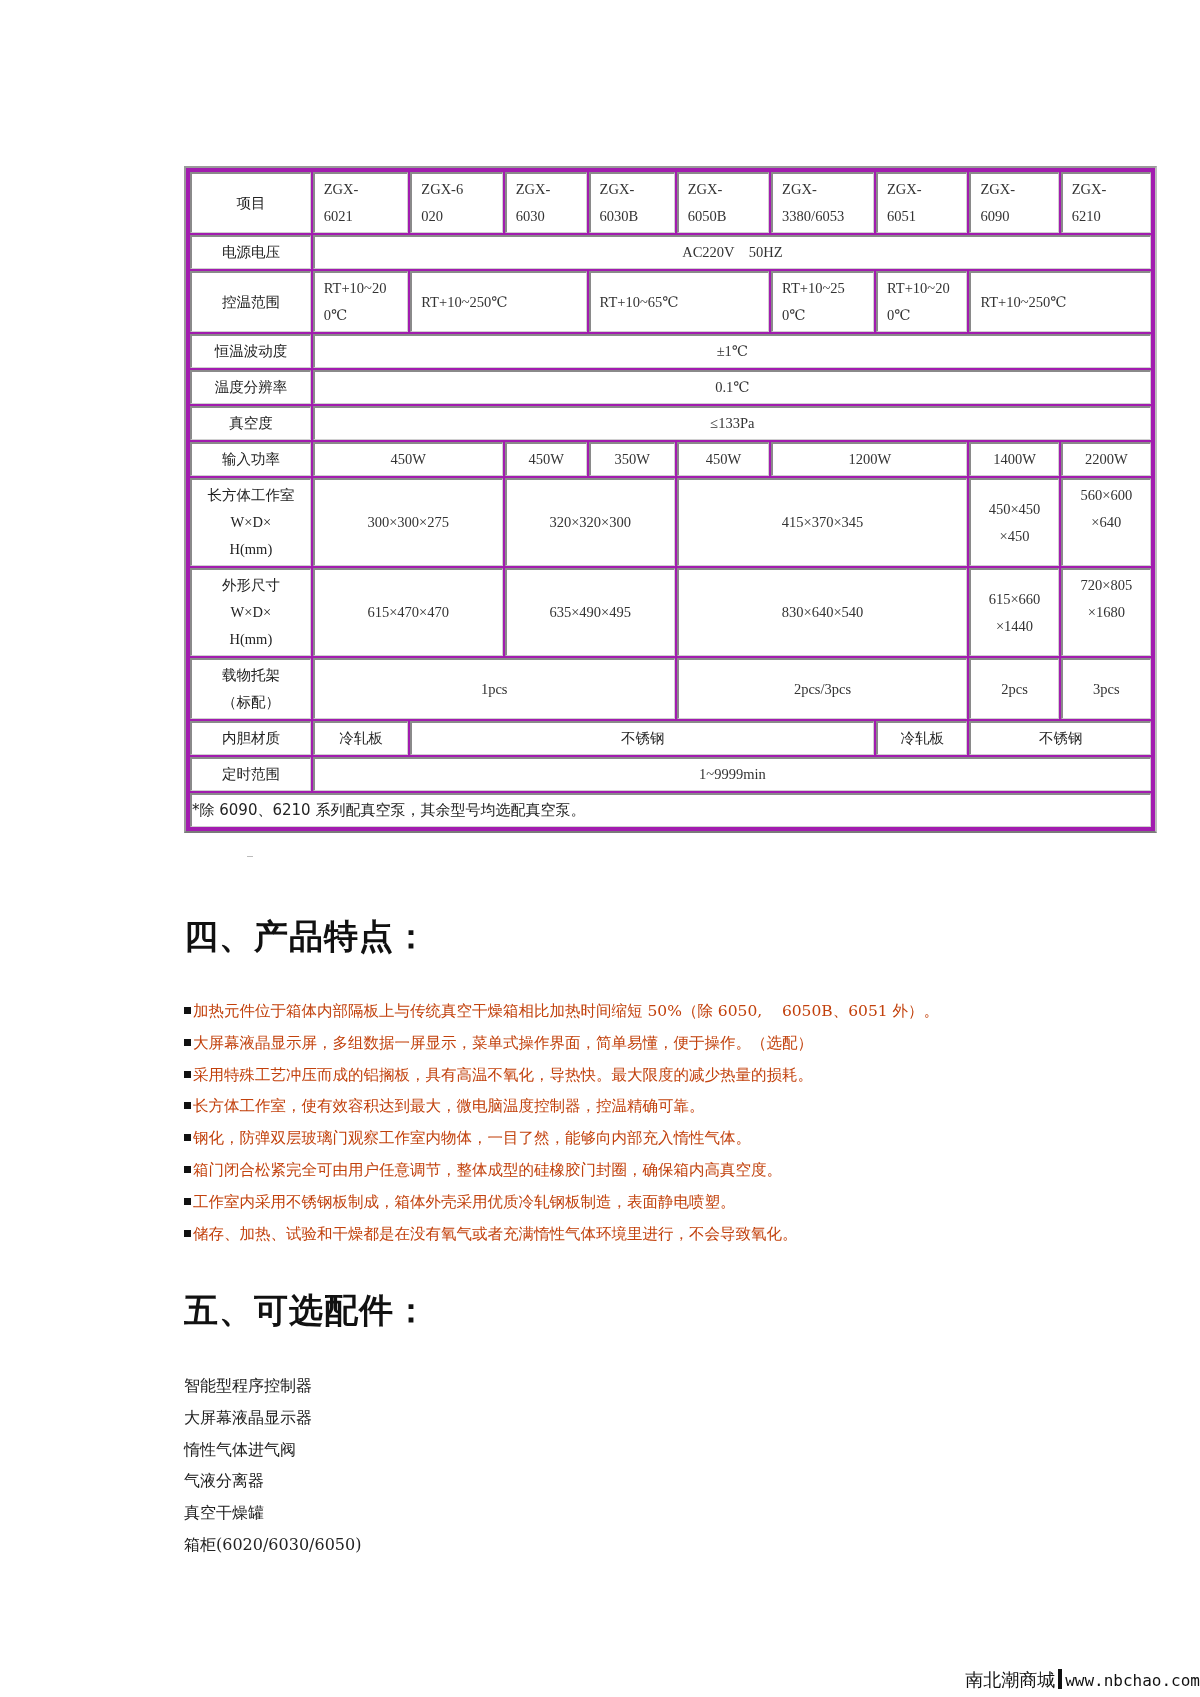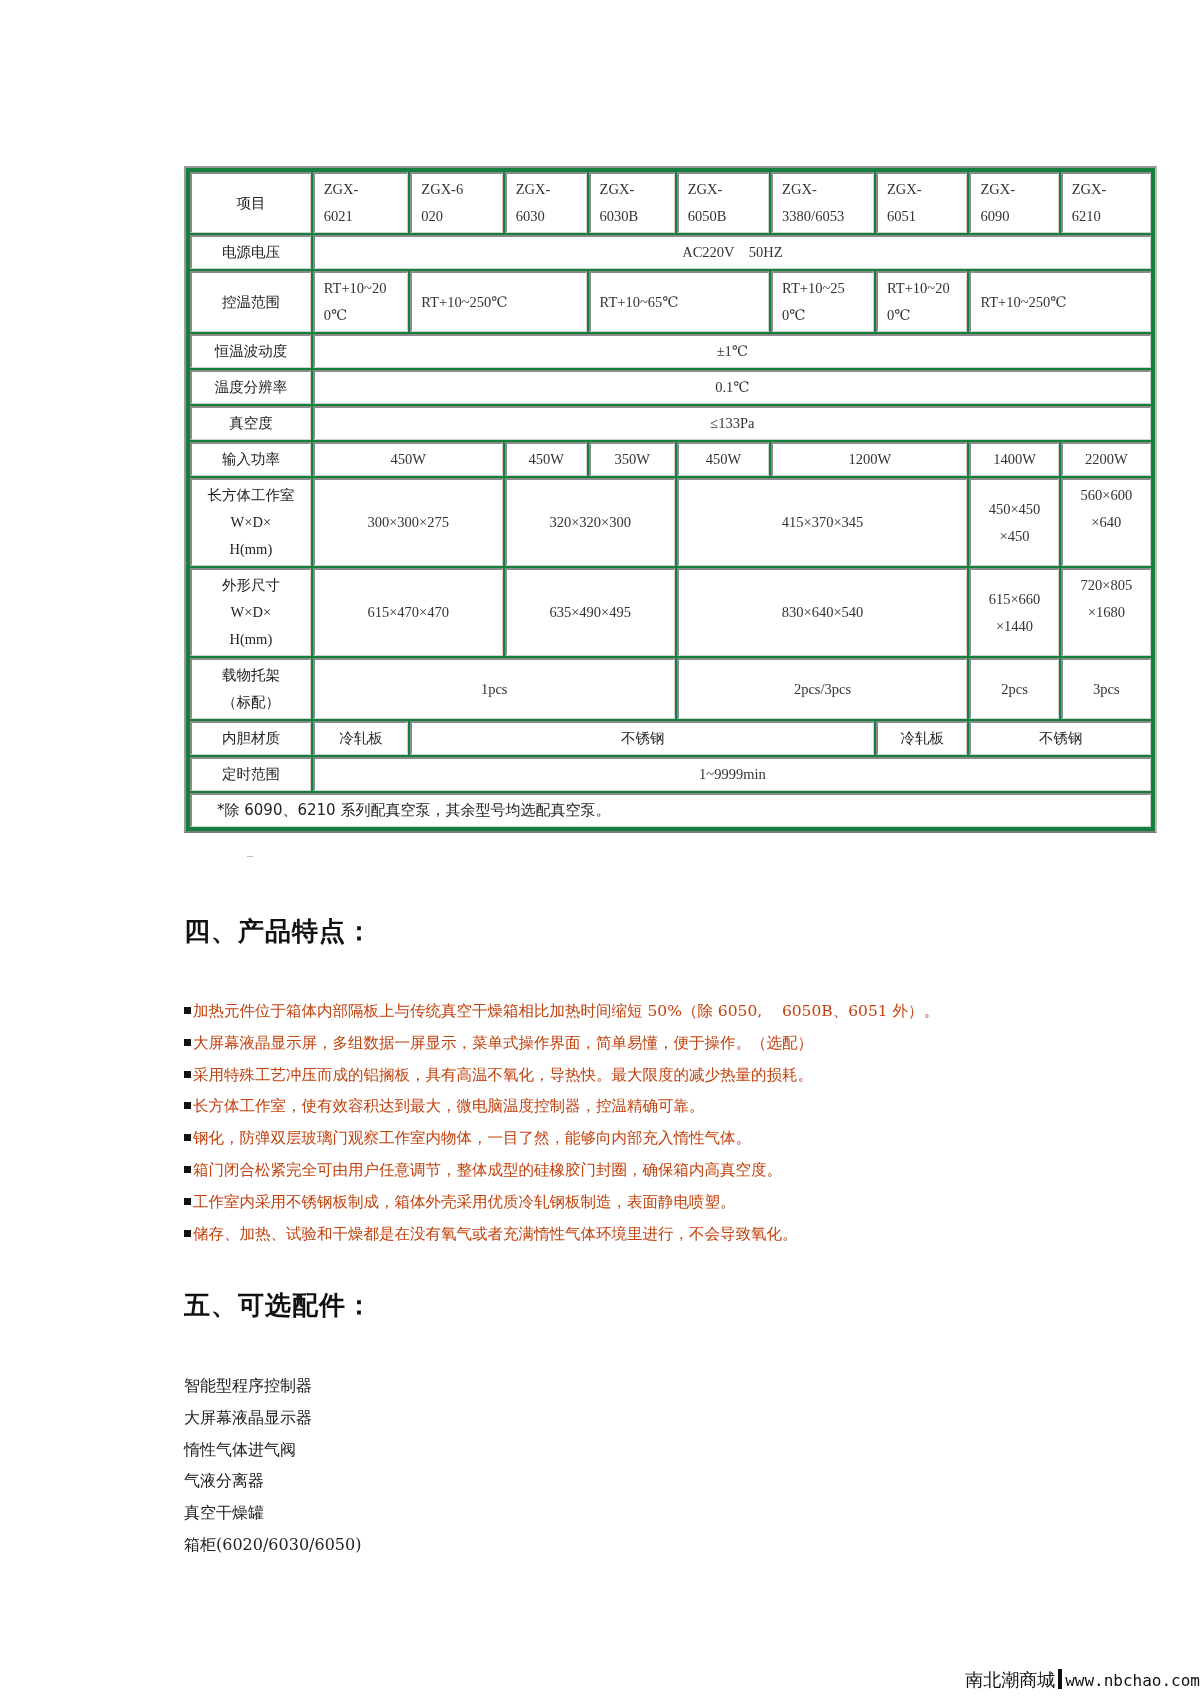--- a/index.html
+++ b/index.html
@@ -1,31 +1,31 @@
 <!DOCTYPE html>
 <html><head>
 <meta charset="utf-8">
 <style>
   html, body { margin: 0; padding: 0; background: #ffffff; }
   body { width: 1200px; height: 1697px; position: relative; overflow: hidden;
          font-family: "DejaVu Serif", "Liberation Serif", serif; color: #222; }
   .spec-wrap { position: absolute; left: 184px; top: 166px; width: 973px;
                border: 2px solid #9a9a9a; border-right-color: #bdbdbd; border-bottom-color:#7a7a7a;
-               background: #15803d; padding: 2px; box-sizing: border-box; }
+               background: #a21caf; padding: 2px; box-sizing: border-box; }
   table.spec { border-collapse: separate; border-spacing: 2px; width: 100%; table-layout: fixed;
                font-family: "Liberation Serif", "DejaVu Serif", serif; font-size: 14.5px; color: #333; }
   table.spec td { border: 1px solid #8c8c8c; border-right-color: #d0d0d0; border-bottom-color: #d0d0d0;
                   border-top: 2px solid #8a8a8a; border-left: 2px solid #8a8a8a;
                   background: #fff; text-align: center; vertical-align: middle; padding: 2px 4px; line-height: 27px; }
   table.spec td.lbl { font-family: "DejaVu Sans", "Liberation Sans", sans-serif; font-size: 14.5px; color: #222; }
   table.spec td.left { text-align: left; padding-left: 9px; }
-  table.spec td.note { text-align: left; font-family: "DejaVu Sans", sans-serif; font-size: 15px; padding-left: 25px; color:#222; }
+  table.spec td.note { text-align: left; font-family: "DejaVu Sans", sans-serif; font-size: 15px; padding-left: 0; color:#222; }
   .dash { position: absolute; left: 247px; top: 856px; width: 6px; height: 1px; background: #bbb; }
   h2.section { position: absolute; left: 184px; margin: 0; font-family: "DejaVu Serif", serif;
-               font-size: 26px; font-weight: bold; color: #111; letter-spacing: 1px; }
+               font-size: 34px; font-weight: bold; color: #111; letter-spacing: 1px; }
   ul.features { position: absolute; left: 184px; top: 996px; margin: 0; padding: 0; list-style: none;
                 font-family: "DejaVu Serif", serif; font-size: 15.5px; color: #c2410c; }
   ul.features li { height: 31.8px; line-height: 31.8px; white-space: nowrap; }
   ul.features li .bullet { display: inline-block; width: 7px; height: 7px; background: #111; margin-right: 2px; vertical-align: 2px; }
   ul.accessories { position: absolute; left: 184px; top: 1370px; margin: 0; padding: 0; list-style: none;
                    font-family: "DejaVu Serif", serif; font-size: 16px; color: #222; }
   ul.accessories li { height: 31.8px; line-height: 31.8px; }
   .footer { position: absolute; top: 1668px; left: 0; width: 1200px; text-align: right;
             font-family: "DejaVu Sans", sans-serif; font-size: 18px; color: #111; }
   .footer .bar { display: inline-block; width: 4px; height: 20px; background: #111; vertical-align: -3px; margin: 0 3px; }

